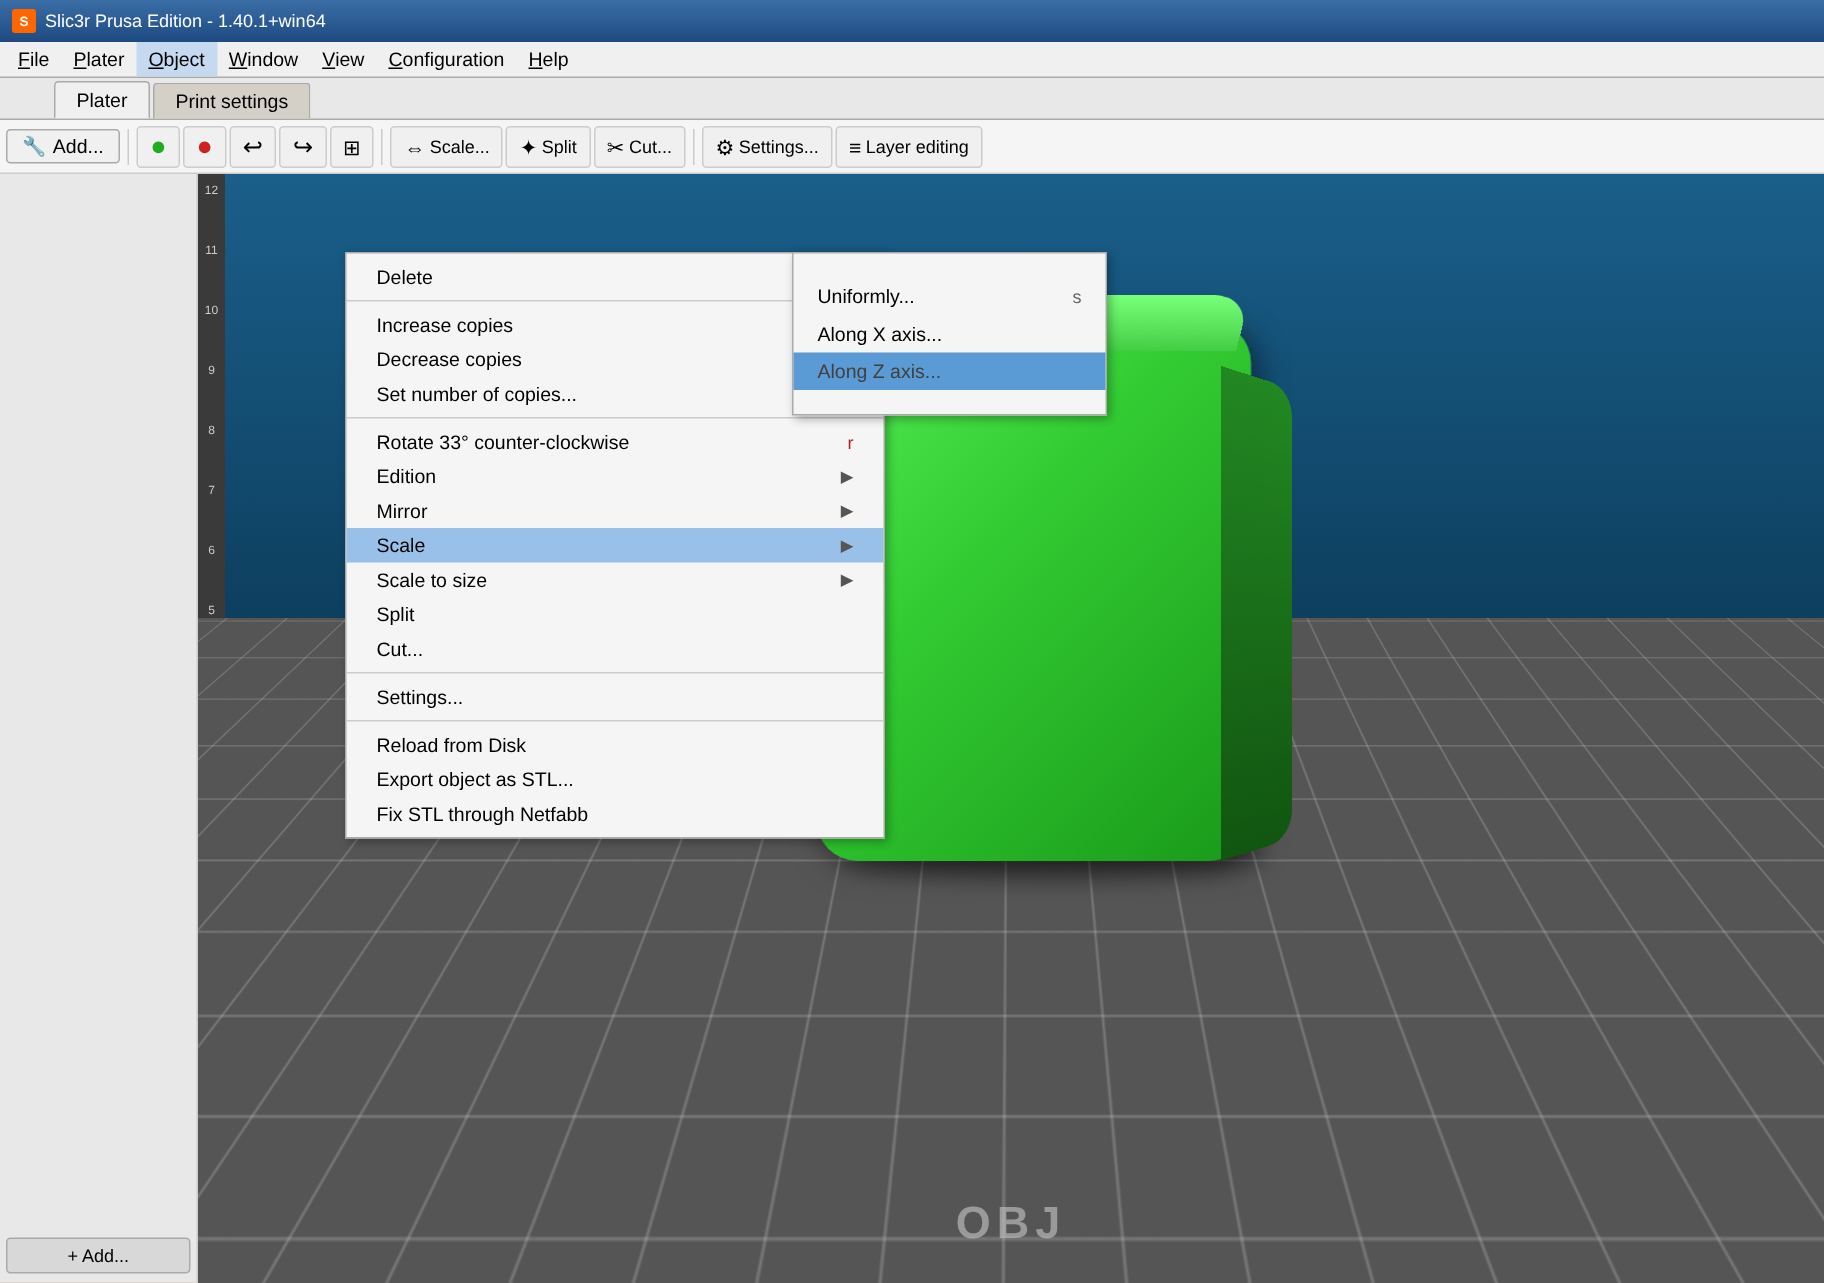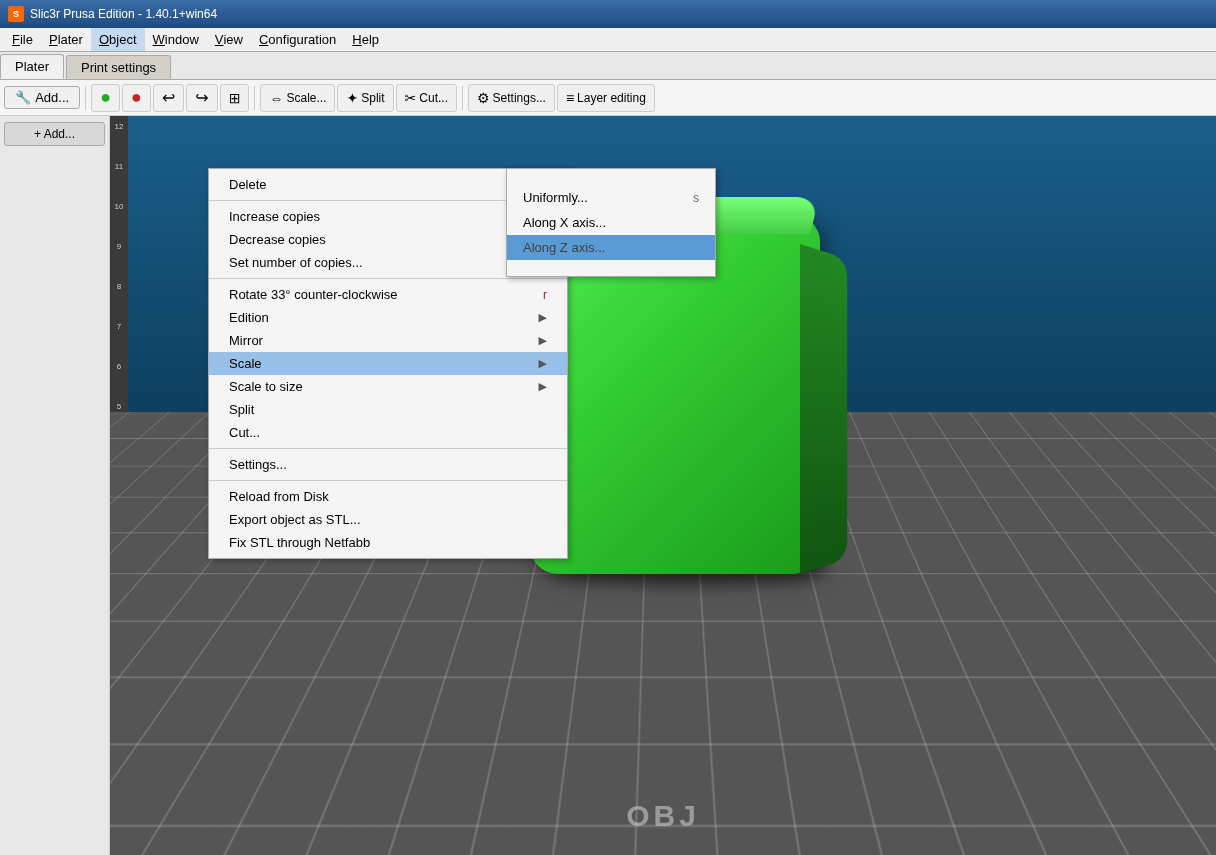--- a/index.html
+++ b/index.html
@@ -38,20 +38,21 @@
     .menu-item.active { background: #c5d9f1; }
     .menu-item u { text-decoration: underline; }
 
     
     #tabbar {
       height: 28px;
       background: #e8e8e8;
       display: flex;
       align-items: flex-end;
       border-bottom: 1px solid #aaa;
+      padding-left: 36px;
     }
     .tab {
       padding: 4px 14px;
       background: #d4d0c8;
       border: 1px solid #aaa;
       border-bottom: none;
       cursor: pointer;
       font-size: 13px;
       margin-right: 2px;
       border-radius: 3px 3px 0 0;
@@ -92,27 +93,28 @@
       cursor: pointer;
       font-size: 13px;
       display: flex; align-items: center; gap: 4px;
     }
 
     
     #main { display: flex; height: calc(855px - 28px - 24px - 28px - 36px); }
 
     
     #sidebar {
-      width: 110px;
+      width: 132px;
       background: #e8e8e8;
       border-right: 1px solid #ccc;
       padding: 6px 4px;
       display: flex;
       flex-direction: column;
       gap: 4px;
+      justify-content: flex-end;
     }
     .sidebar-btn {
       background: #d8d8d8;
       border: 1px solid #aaa;
       padding: 4px 6px;
       border-radius: 3px;
       cursor: pointer;
       font-size: 12px;
       text-align: center;
     }

